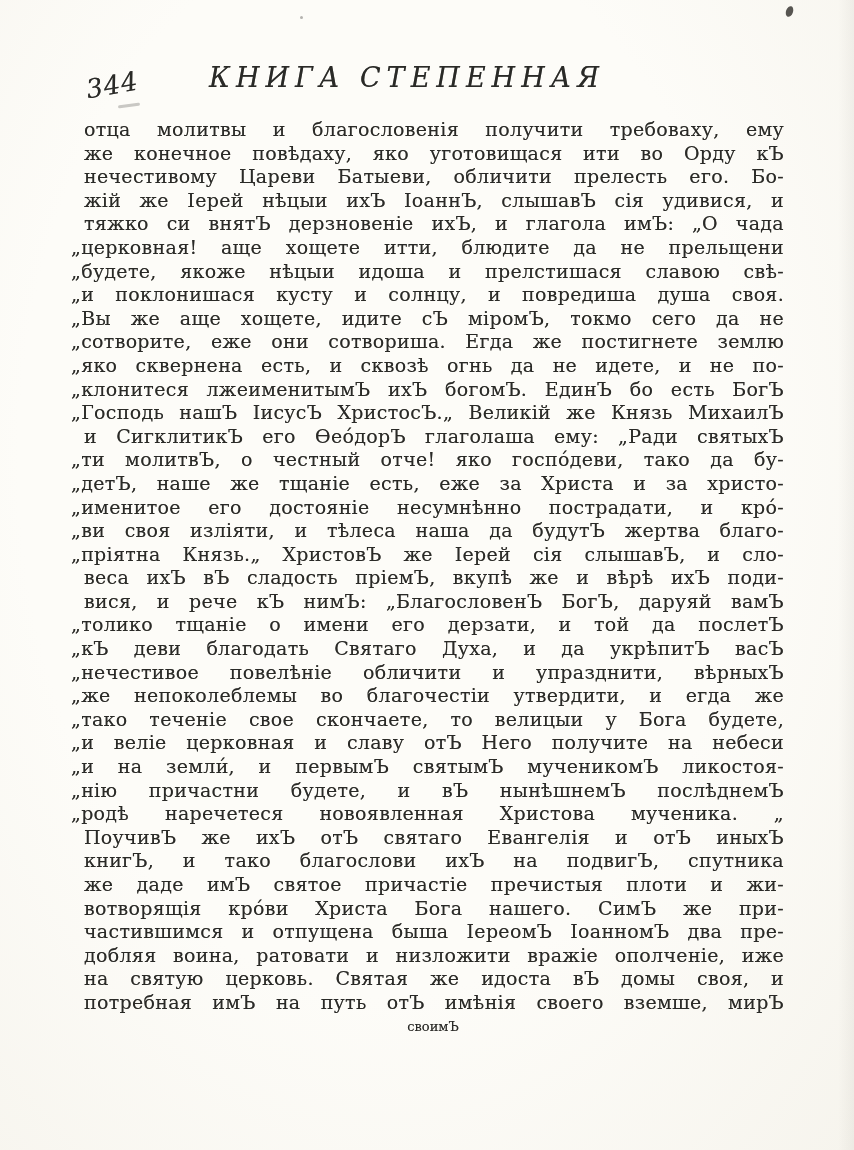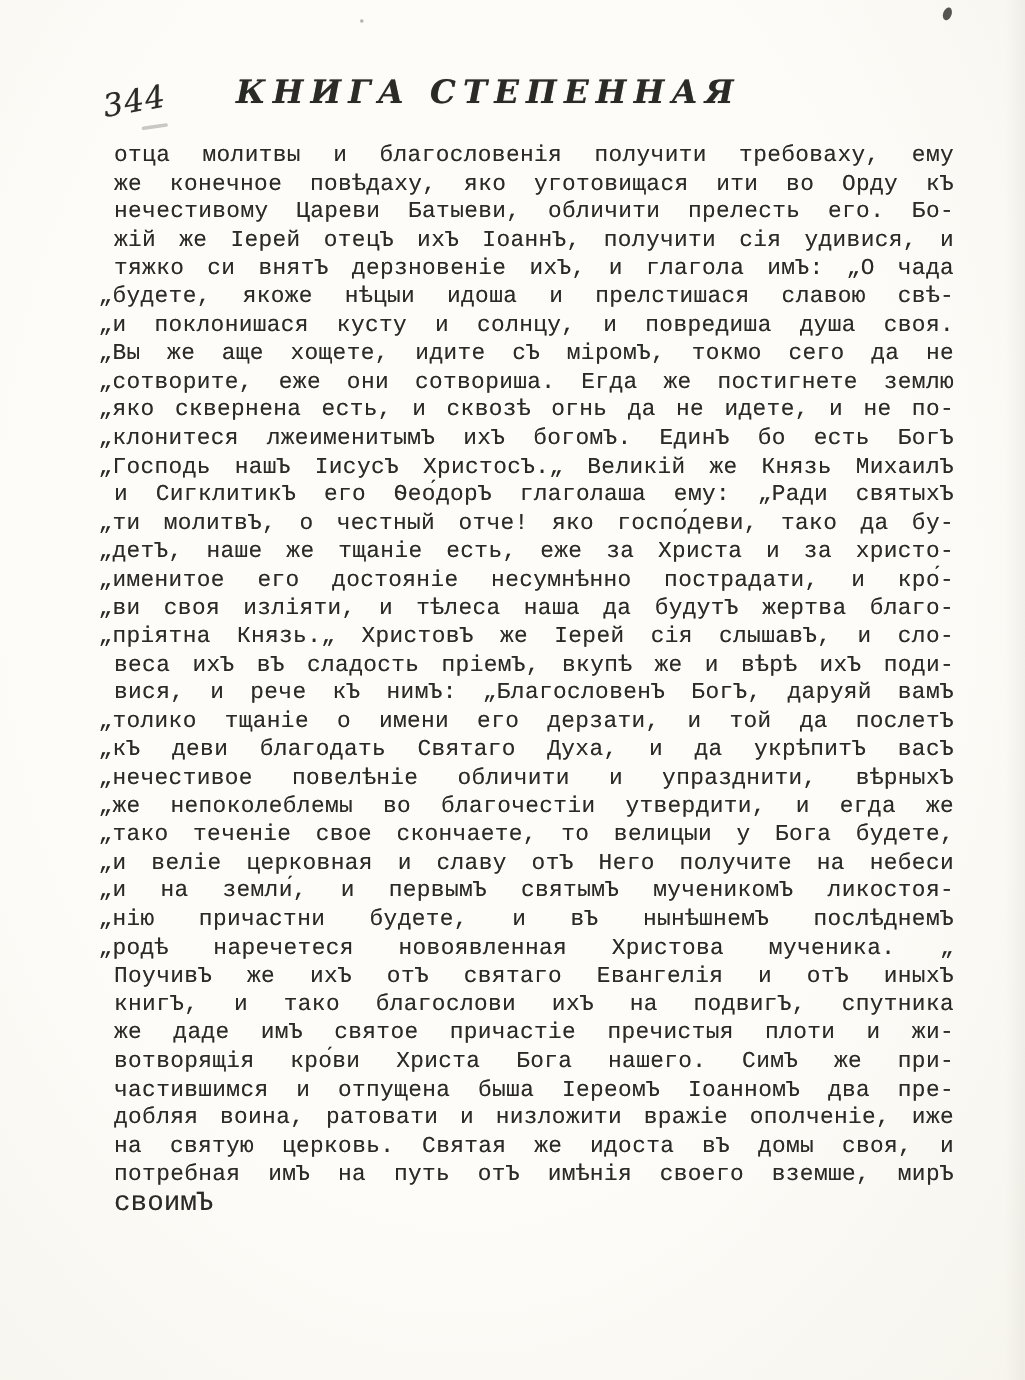--- a/index.html
+++ b/index.html
@@ -25,47 +25,46 @@
     font-style: italic;
     transform: rotate(-10deg);
     letter-spacing: 1px;
     text-shadow: 0 0 0.6px rgba(30,30,30,0.5);
   }
   .title {
     position: absolute;
     left: 0; right: 40px; top: 62px;
     text-align: center;
     font-size: 27px;
-    font-weight: bold;
+    font-weight: normal;
     font-style: italic;
     letter-spacing: 6px;
     text-shadow: 0 0 0.6px rgba(30,30,30,0.55);
   }
   .body {
     position: absolute;
-    left: 95px; top: 118px;
+    left: 84px; top: 118px;
     width: 700px;
-    font-family: Liberation Mono, monospace;
   }
   .line {
     font-size: 19px;
     line-height: 23.6px;
     letter-spacing: 0.3px;
     text-align: justify;
     text-align-last: justify;
     white-space: nowrap;
     text-shadow: 0 0 0.5px rgba(40,38,34,0.45);
   }
   .line.q {
     text-indent: -13px; 
   }
   .catchword-row {
-    font-size: 23px;
+    font-size: 13px;
     line-height: 23.6px;
-    text-align: left;
+    text-align: center;
     padding-right: 2px;
     text-shadow: 0 0 0.5px rgba(40,38,34,0.45);
   }
   .spot { position: absolute; background: #2e2c28; border-radius: 50%; opacity: 0.8; }
   .spot.s1 { left: 786px; top: 6px; width: 7px; height: 11px; transform: rotate(20deg); }
   .spot.s2 { left: 300px; top: 16px; width: 3px; height: 3px; opacity: 0.35; }
   .spot.s3 { left: 118px; top: 104px; width: 22px; height: 3px; border-radius: 2px; opacity: 0.25; transform: rotate(-8deg); }
 </style>
 </head>
 <body>
@@ -76,22 +75,23 @@
   <div class="spot s3"></div>
   <div class="edge-shade"></div>
 
   <div class="pagenum">344</div>
   <div class="title">КНИГА СТЕПЕННАЯ</div>
 
   <div class="body">
     <div class="line">отца молитвы и благословенія получити требоваху, ему</div>
     <div class="line">же конечное повѣдаху, яко уготовищася ити во Орду кЪ</div>
     <div class="line">нечестивому Цареви Батыеви, обличити прелесть его. Бо-</div>
-    <div class="line">жій же Іерей отецЪ ихЪ ІоаннЪ, получити сія удивися, и</div>
+    <div class="line">жій же Іерей нѣцыи ихЪ ІоаннЪ, слышавЪ сія удивися, и</div>
     <div class="line">тяжко си внятЪ дерзновеніе ихЪ, и глагола имЪ: „О чада</div>
+    <div class="line q">„церковная! аще хощете итти, блюдите да не прельщени</div>
     <div class="line q">„будете, якоже нѣцыи идоша и прелстишася славою свѣ-</div>
     <div class="line q">„и поклонишася кусту и солнцу, и повредиша душа своя.</div>
     <div class="line q">„Вы же аще хощете, идите сЪ міромЪ, токмо сего да не</div>
     <div class="line q">„сотворите, еже они сотвориша. Егда же постигнете землю</div>
     <div class="line q">„яко сквернена есть, и сквозѣ огнь да не идете, и не по-</div>
     <div class="line q">„клонитеся лжеименитымЪ ихЪ богомЪ. ЕдинЪ бо есть БогЪ</div>
     <div class="line q">„Господь нашЪ ІисусЪ ХристосЪ.„ Великій же Князь МихаилЪ</div>
     <div class="line">и СигклитикЪ его Ѳео́дорЪ глаголаша ему: „Ради святыхЪ</div>
     <div class="line q">„ти молитвЪ, о честный отче! яко госпо́деви, тако да бу-</div>
     <div class="line q">„детЪ, наше же тщаніе есть, еже за Христа и за христо-</div>

